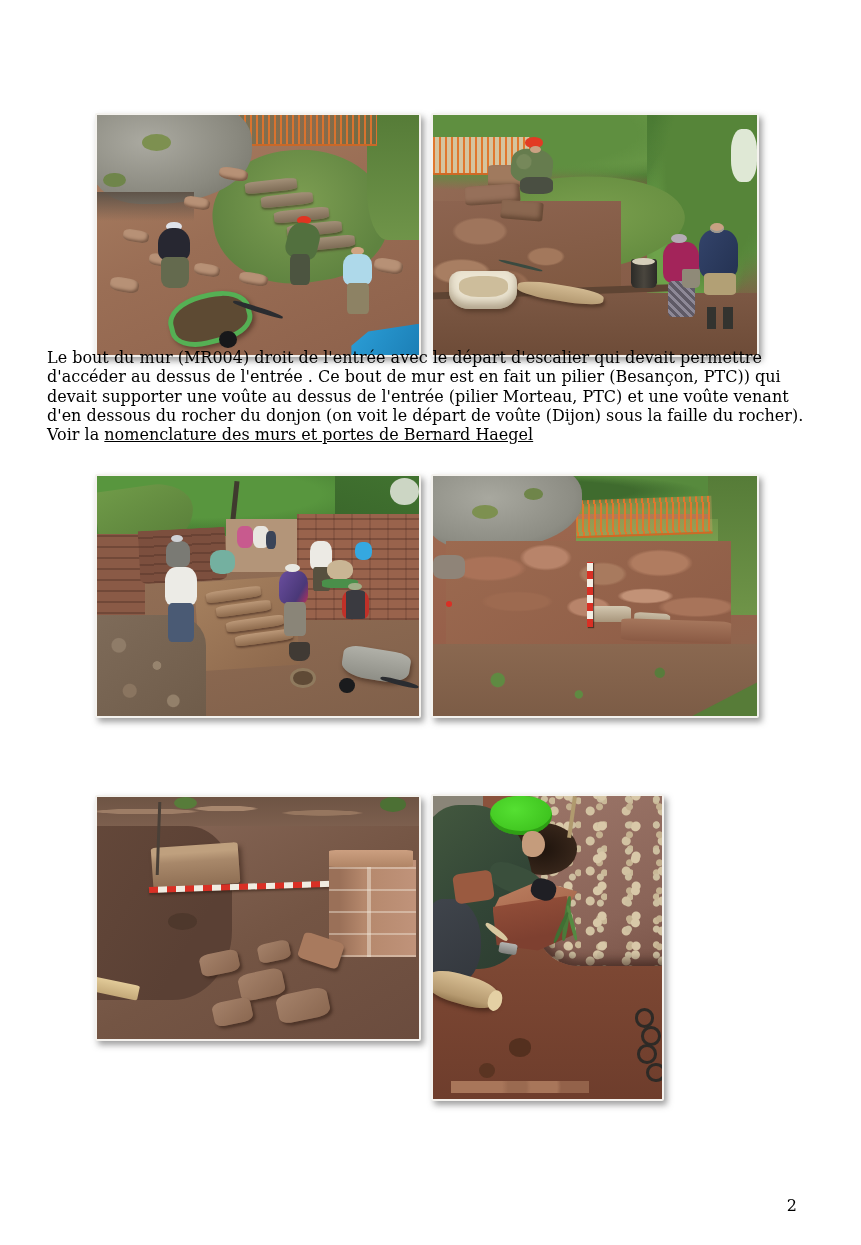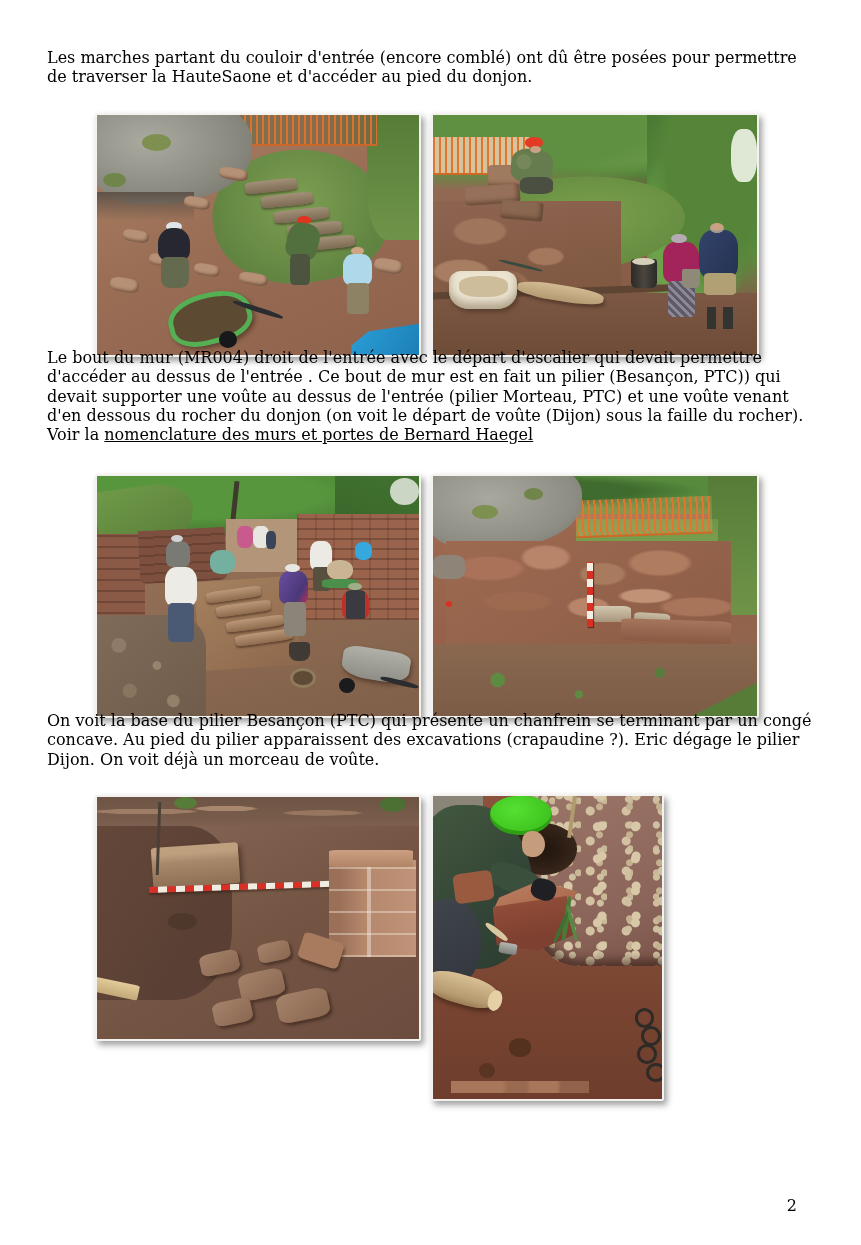--- a/index.html
+++ b/index.html
@@ -314,21 +314,20 @@
       radial-gradient(circle at 10% 50%,#a8765a 0 30%,transparent 35%),
       radial-gradient(circle at 35% 50%,#9a6a50 0 30%,transparent 35%),
       radial-gradient(circle at 60% 50%,#a8765a 0 28%,transparent 33%),
       radial-gradient(circle at 85% 50%,#93624a 0 30%,transparent 35%);}
 </style>
 </head>
 <body>
 
 <div class="page">
 
-  <p class="para" id="para1">Les marches partant du couloir d'entrée (encore comblé) ont dû être posées pour permettre de traverser la HauteSaone et d'accéder au pied du donjon.</p>
 
   <figure class="photo" id="photo1" title="Fouille sous le rocher : marches dégagées, clôture orange, brouette verte, trois fouilleurs">
     <div class="l p1-bg"></div>
     <div class="l p1-grass"></div>
     <div class="l p1-grass2"></div>
     <div class="l p1-fenceback"></div>
     <div class="l p1-fence"></div>
     <div class="l p1-rock"></div>
     <div class="l p1-moss1"></div>
     <div class="l p1-moss2"></div>
@@ -454,21 +453,20 @@
     <div class="l p4-white1"></div>
     <div class="l p4-white2"></div>
     <div class="l p4-ledge"></div>
     <div class="l p4-pole"></div>
     <div class="l p4-fore"></div>
     <div class="l p4-grassBR"></div>
     <div class="l p4-rockL"></div>
     <div class="l p4-marker"></div>
   </figure>
 
-  <p class="para" id="para3">On voit la base du pilier Besançon (PTC) qui présente un chanfrein se terminant par un congé concave. Au pied du pilier apparaissent des excavations (crapaudine ?). Eric dégage le pilier Dijon. On voit déjà un morceau de voûte.</p>
 
   <figure class="photo" id="photo5" title="Tranchée de fouille avec ruban rouge et blanc et pilier de grès à droite">
     <div class="l p5-bg"></div>
     <div class="l p5-top"></div>
     <div class="l p5-green1"></div>
     <div class="l p5-green2"></div>
     <div class="l p5-bank"></div>
     <div class="l p5-block"></div>
     <div class="l p5-pole"></div>
     <div class="l p5-tape"></div>

